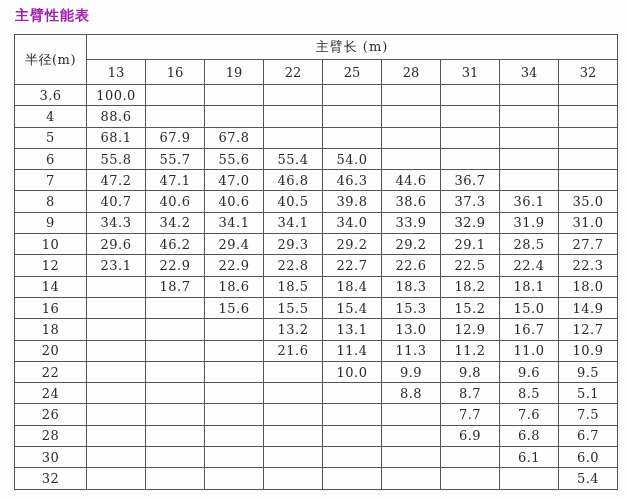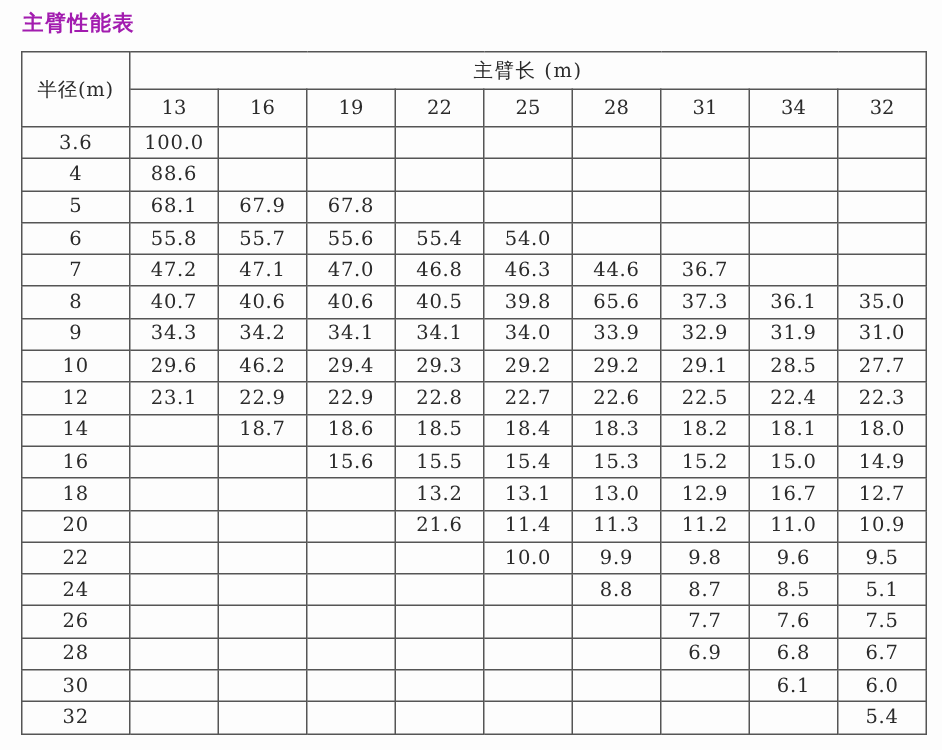--- a/index.html
+++ b/index.html
@@ -159,21 +159,21 @@
           <td></td>
           <td></td>
         </tr>
         <tr>
           <td>8</td>
           <td>40.7</td>
           <td>40.6</td>
           <td>40.6</td>
           <td>40.5</td>
           <td>39.8</td>
-          <td>65.6</td>
+          <td>38.6</td>
           <td>37.3</td>
           <td>36.1</td>
           <td>35.0</td>
         </tr>
         <tr>
           <td>9</td>
           <td>34.3</td>
           <td>34.2</td>
           <td>34.1</td>
           <td>34.1</td>

